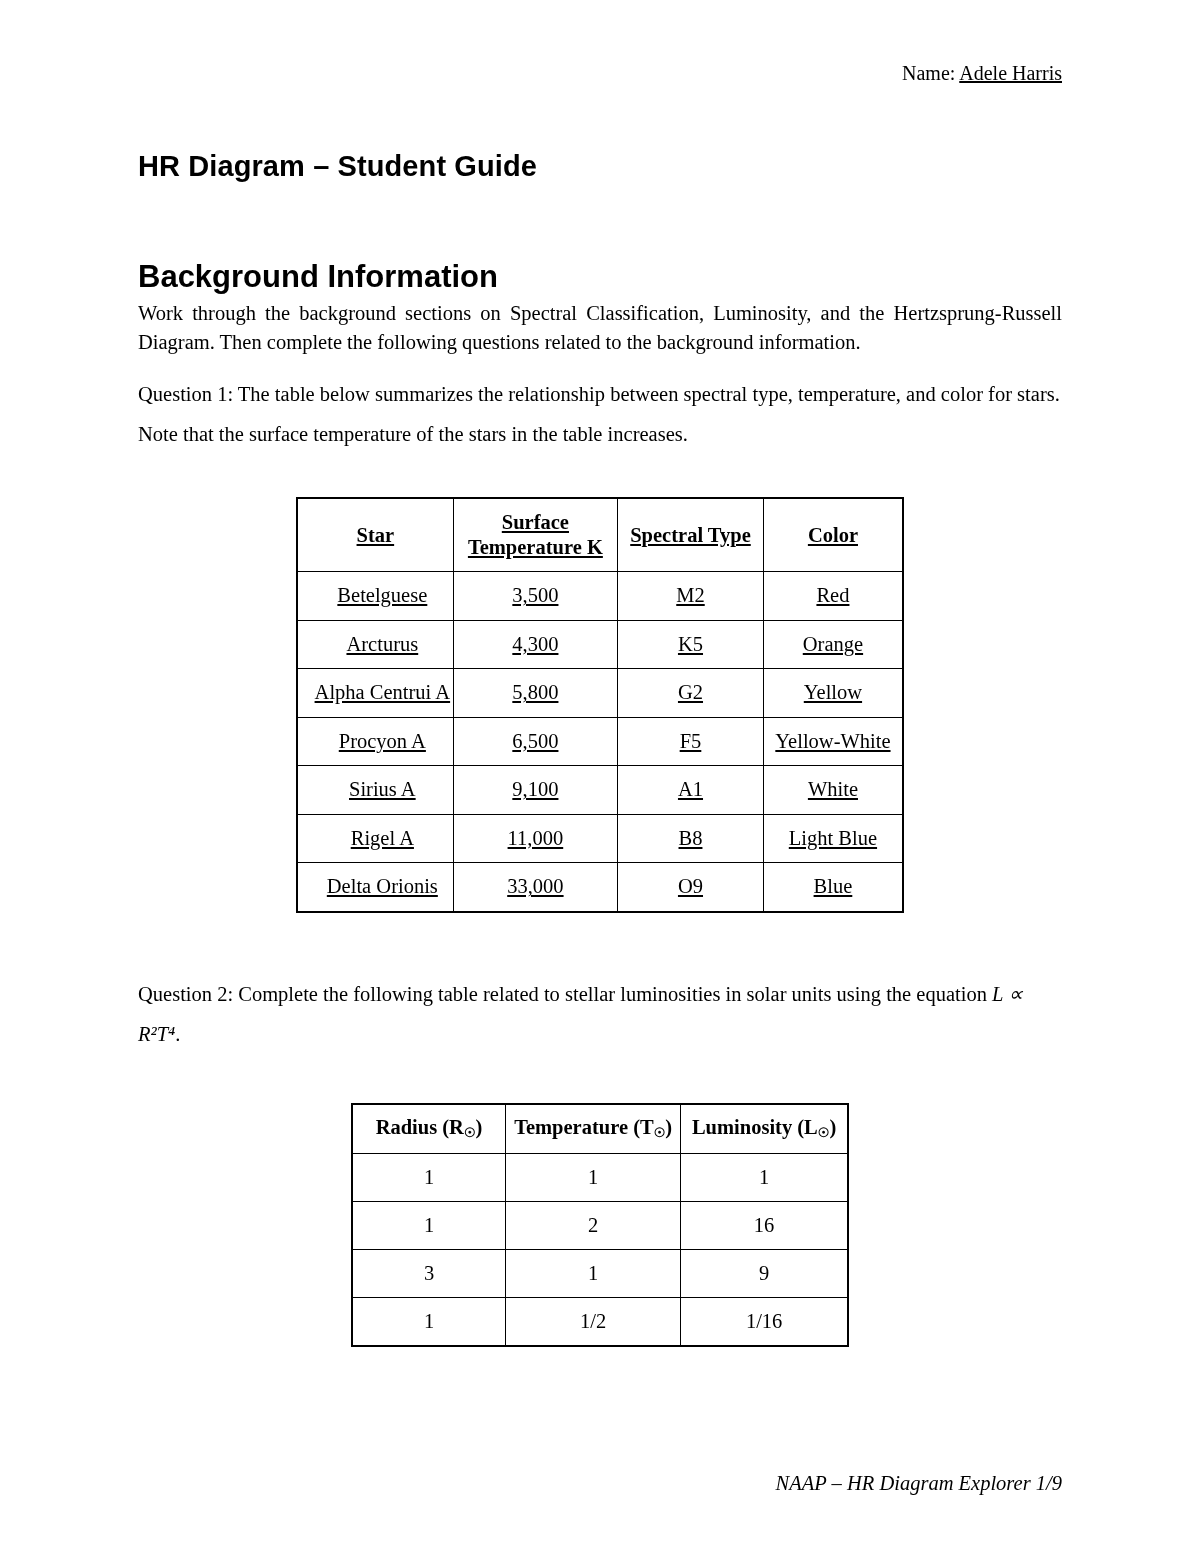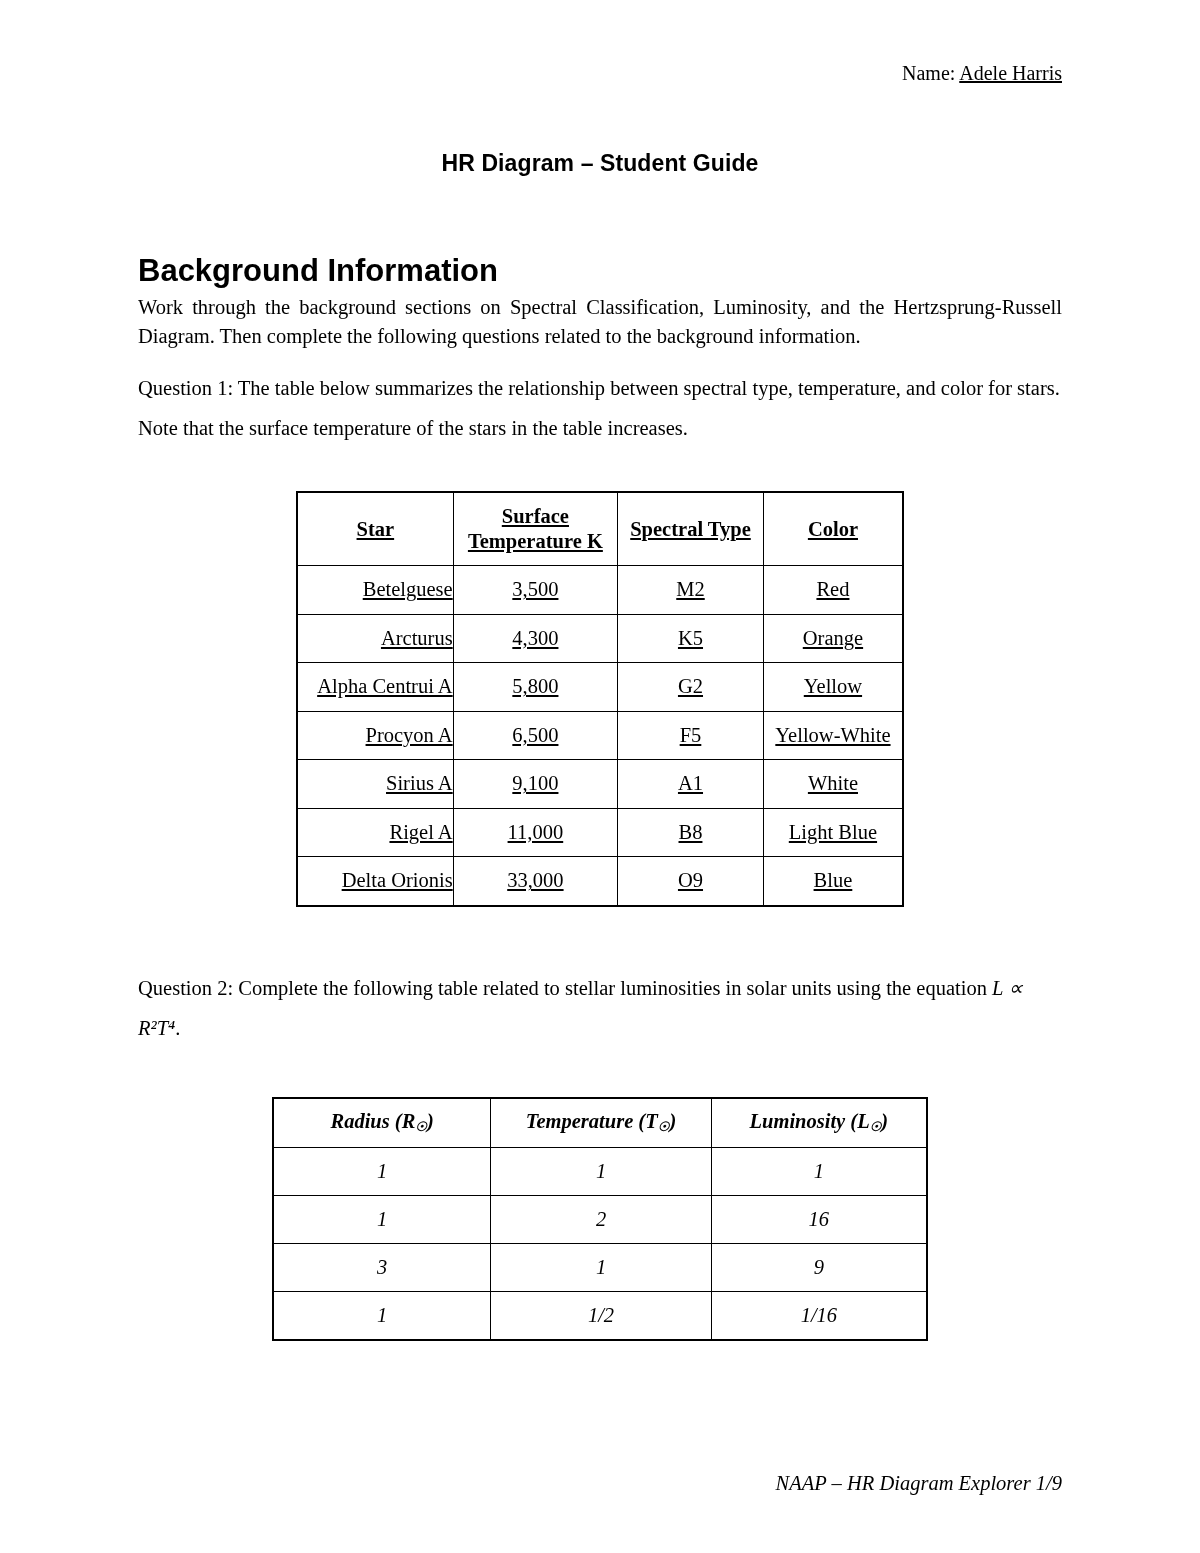--- a/index.html
+++ b/index.html
@@ -29,24 +29,23 @@
     font-family: "Liberation Serif", serif;
     margin: 0 0 0 0;
     height: 30px;
     white-space: nowrap;
   }
   .name-line .value {
     text-decoration: underline;
   }
   
   .doc-title {
-    text-align: center;
     font-family: "Liberation Sans", sans-serif;
     font-weight: bold;
-    font-size: 23px;
+    font-size: 29px;
     margin: 58px 0 0 0;
     letter-spacing: 0.1px;
   }
   
   .section-heading {
     font-family: "Liberation Sans", sans-serif;
     font-size: 31px;
     margin: 76px 0 0 0;
     color: #000;
   }
@@ -93,36 +92,35 @@
     font-weight: bold;
     height: 72px;
     line-height: 1.22;
     font-size: 20.5px;
   }
   table.star-table td {
     height: 47.5px;
     font-size: 20.5px;
   }
   table.star-table td.star-name {
-    text-align: right;
+    text-align: center;
     padding-left: 14px;
   }
   .col-star   { width: 188px; }
   .col-temp   { width: 196px; margin-top: 20px; }
   .col-spec   { width: 192px; }
   .col-color  { width: 186px; }
   
   .lum-table-wrap {
     margin-top: 48px;
     display: flex;
     justify-content: center;
   }
   table.lum-table {
-    width: 656px;
-    font-style: italic;
+    width: 498px;
   }
   table.lum-table th {
     font-weight: bold;
     height: 48px;
     font-size: 20.5px;
   }
   table.lum-table td {
     height: 47px;
     font-size: 20.5px;
   }

